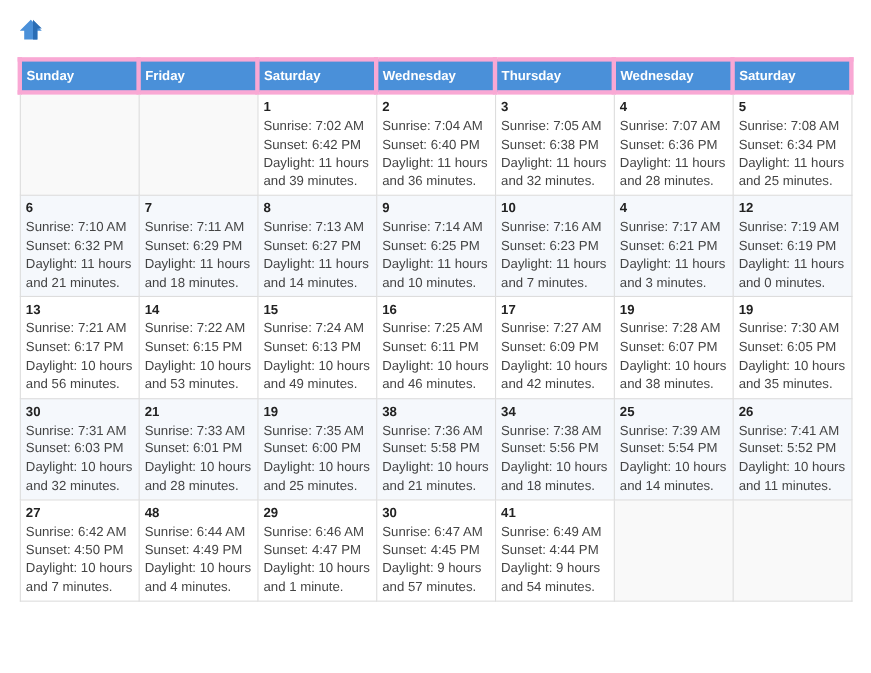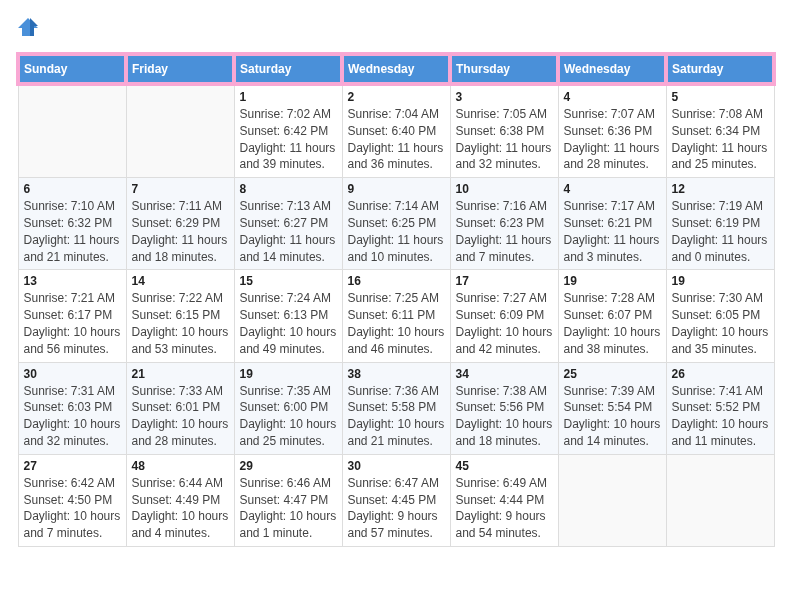--- a/index.html
+++ b/index.html
@@ -250,20 +250,20 @@
         </td>
         <td>
           <div class="day-num">29</div>
           <div class="day-info">Sunrise: 6:46 AM<br>Sunset: 4:47 PM<br>Daylight: 10 hours and 1 minute.</div>
         </td>
         <td>
           <div class="day-num">30</div>
           <div class="day-info">Sunrise: 6:47 AM<br>Sunset: 4:45 PM<br>Daylight: 9 hours and 57 minutes.</div>
         </td>
         <td>
-          <div class="day-num">45</div>
+          <div class="day-num">41</div>
           <div class="day-info">Sunrise: 6:49 AM<br>Sunset: 4:44 PM<br>Daylight: 9 hours and 54 minutes.</div>
         </td>
         <td class="empty-cell"></td>
         <td class="empty-cell"></td>
       </tr>
     </tbody>
 </table>
 
 </body></html>

